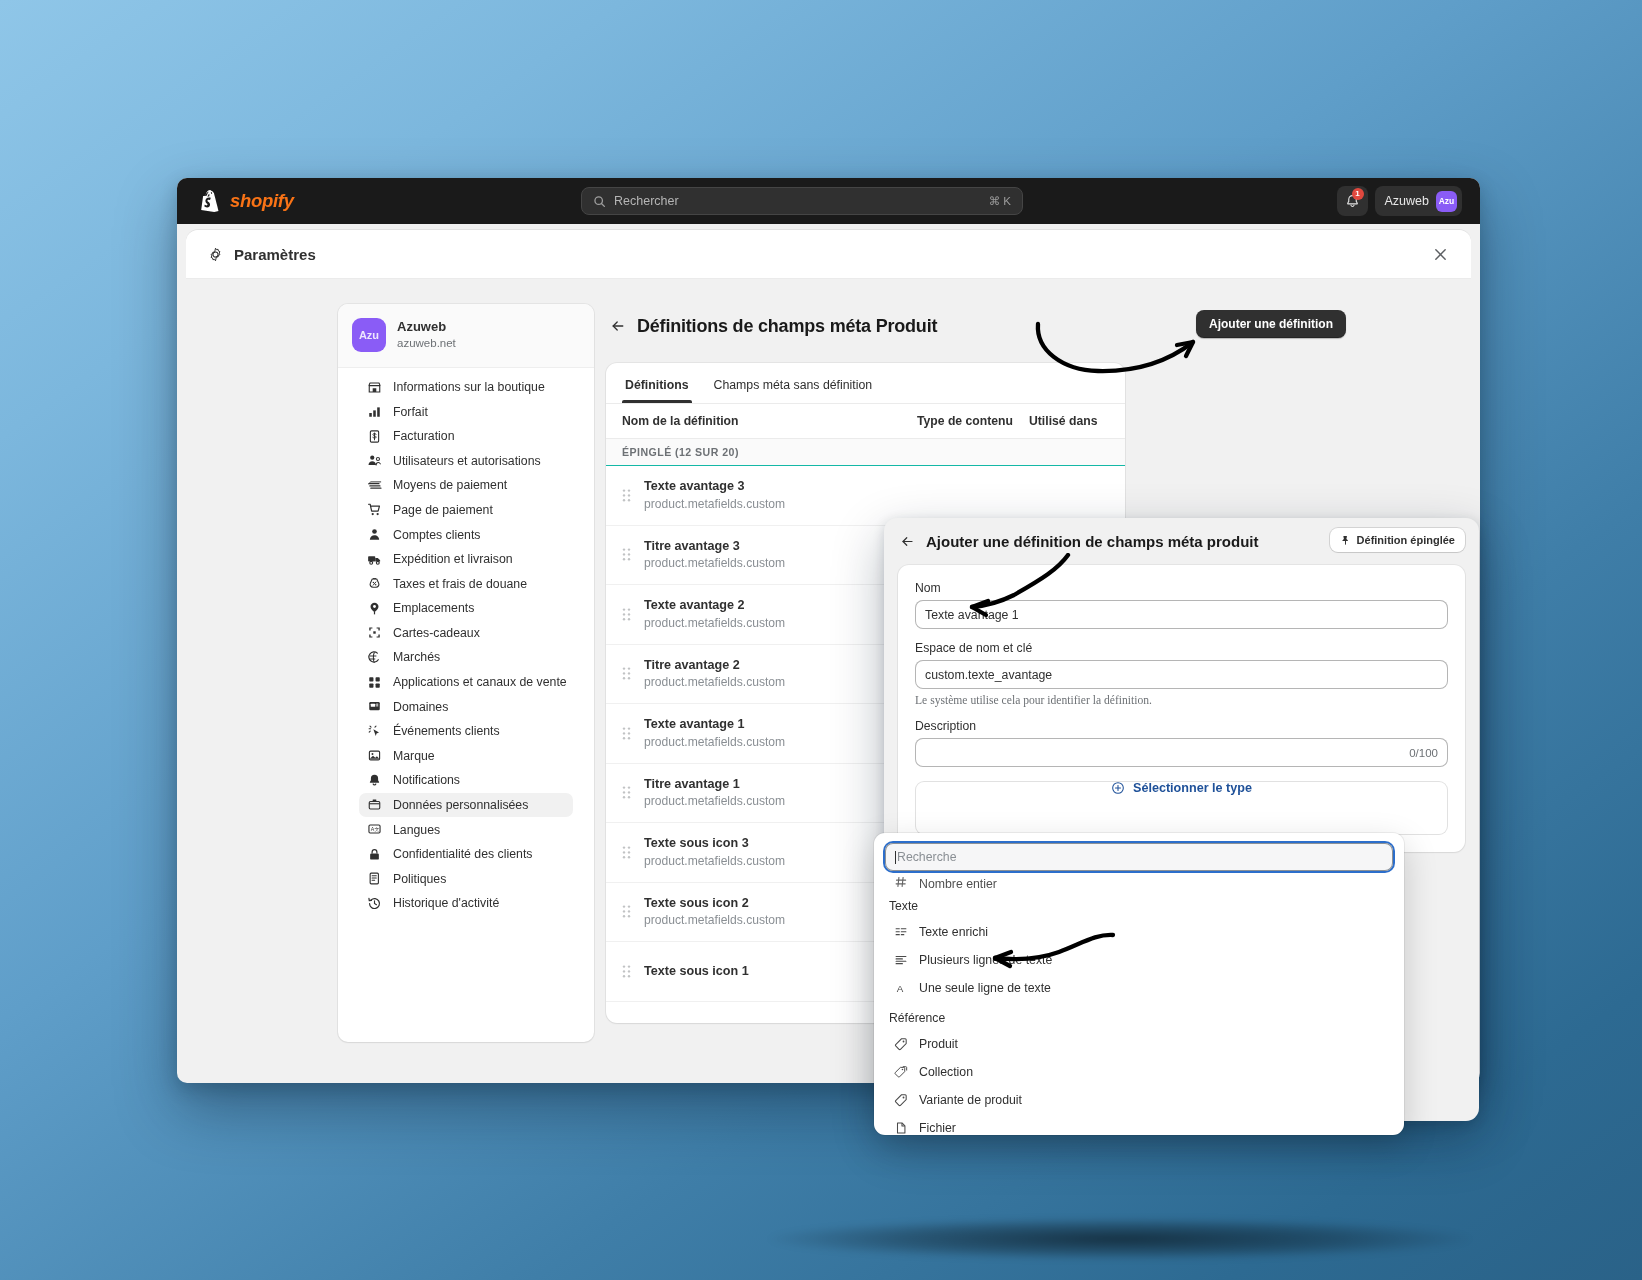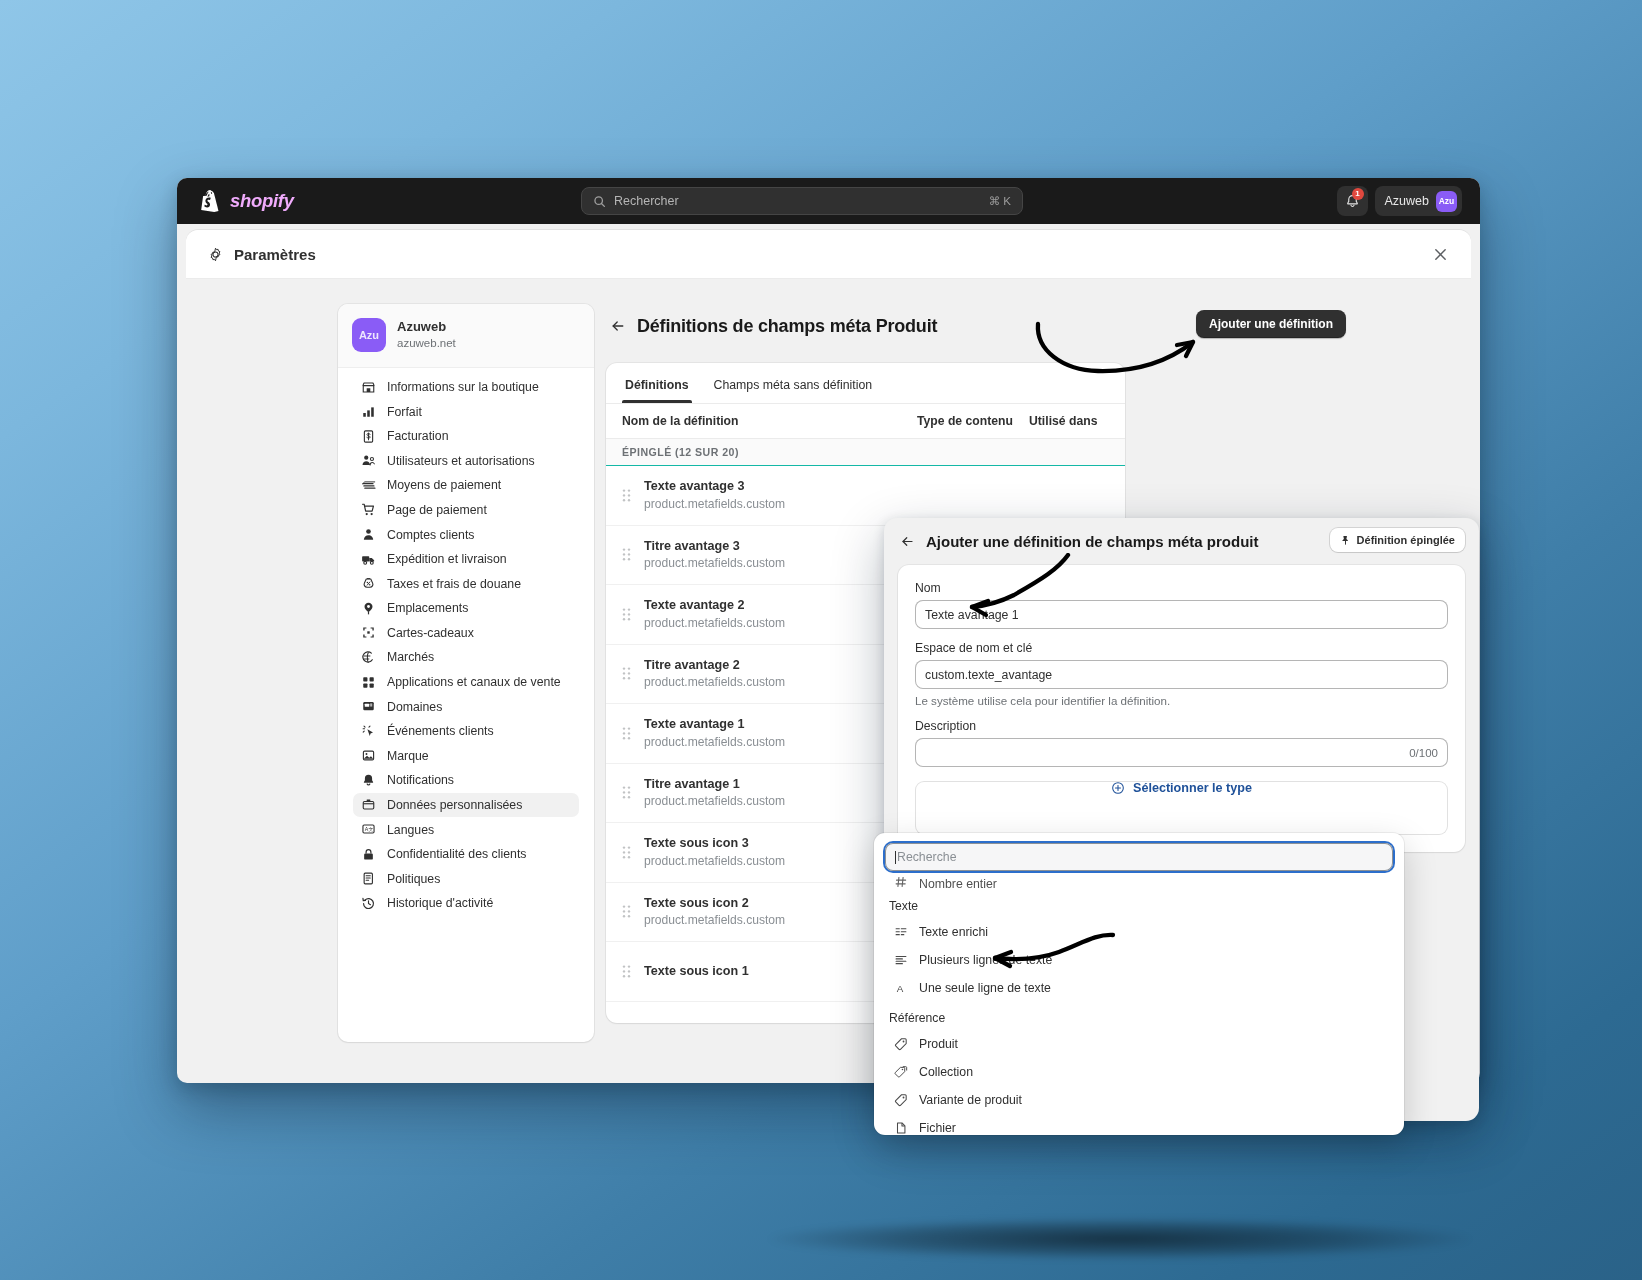--- a/index.html
+++ b/index.html
@@ -40,21 +40,21 @@
     background: #1a1a1a;
     display: flex;
     align-items: center;
   }
   .brand {
     display: flex; align-items: center; gap: 9px;
     margin-left: 24px;
   }
   .brand-bag { width: 20px; height: 22px; }
   .brand-word {
-    color: #f0abfc;
+    color: #f97316;
     font-size: 18.5px;
     font-weight: 700;
     font-style: italic;
     letter-spacing: -0.3px;
   }
   .searchbox {
     position: absolute;
     left: 404px; top: 9px;
     width: 442px; height: 28px;
     background: #303030;
@@ -144,21 +144,21 @@
   }
   .store-logo {
     width: 34px; height: 34px; border-radius: 9px;
     background: #8a5cf6;
     color: rgba(255,255,255,0.85);
     font-size: 11px; font-weight: 600;
     display: flex; align-items: center; justify-content: center;
   }
   .store-name { font-size: 13px; font-weight: 700; color: #303030; line-height: 1.35; }
   .store-dom { font-size: 11.5px; color: #6d7175; line-height: 1.35; }
-  .nav-list { padding: 7px 15px; }
+  .nav-list { padding: 7px 21px; }
   .nav-item {
     display: flex; align-items: center; gap: 11px;
     height: 24.2px;
     padding: 0 8px;
     border-radius: 7px;
     margin-bottom: 0.4px;
   }
   .nav-item.active { background: #f1f1f1; }
   .nav-item .ic { width: 15px; height: 15px; flex: 0 0 15px; color: #4a4a4a; display:flex; align-items:center; justify-content:center;}
   .nav-item .lbl { font-size: 12.3px; color: #303030; white-space: nowrap; }
@@ -268,21 +268,21 @@
   .fld-label { font-size: 12.2px; color: #303030; margin-bottom: 5px; }
   .fld-input {
     height: 29px; border-radius: 8px;
     background: #fff;
     box-shadow: inset 0 0 0 1px #b5b5b5, inset 0 1px 0 rgba(0,0,0,.06);
     display: flex; align-items: center;
     padding: 0 10px;
     font-size: 12.3px; color: #303030;
     position: relative;
   }
-  .fld-help { font-size: 11.6px; color: #6d7175; margin-top: 5px; }
+  .fld-help { font-size: 11.6px; color: #6d7175; margin-top: 5px; font-family: Liberation Serif, serif; }
   .fld-gap { height: 12px; }
   .counter {
     position: absolute; right: 10px;
     font-size: 11.5px; color: #6d7175;
   }
   .select-type-box {
     margin: 14px 0 0 0;
     height: 54px;
     border-radius: 9px;
     box-shadow: inset 0 0 0 1px #e1e1e1;

